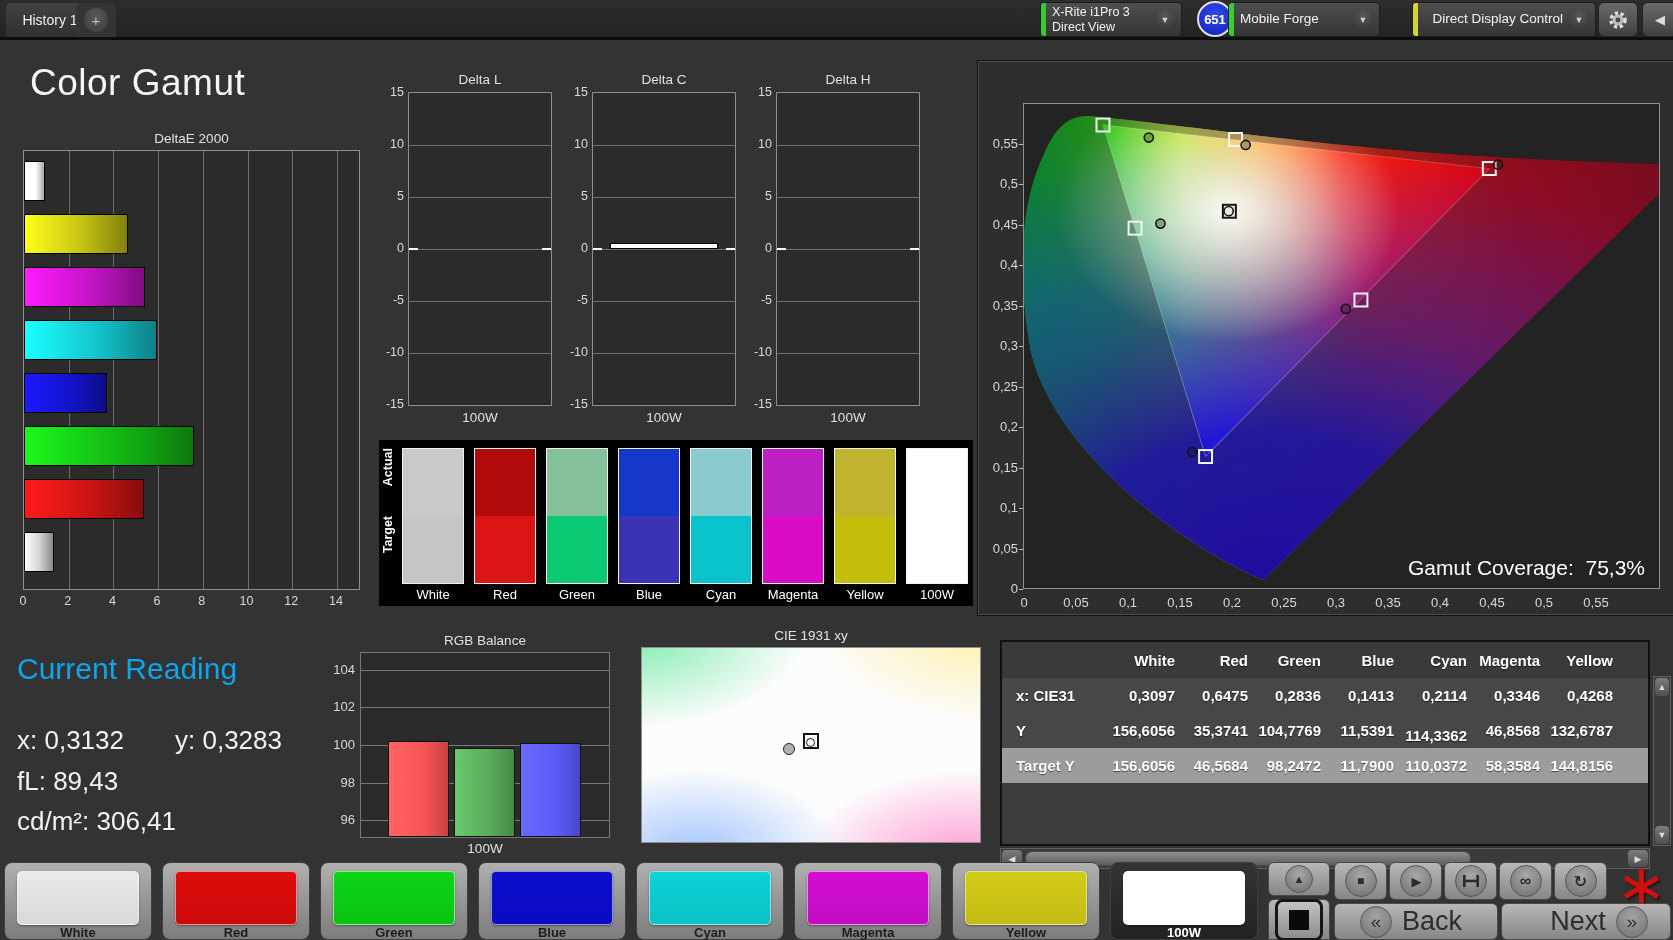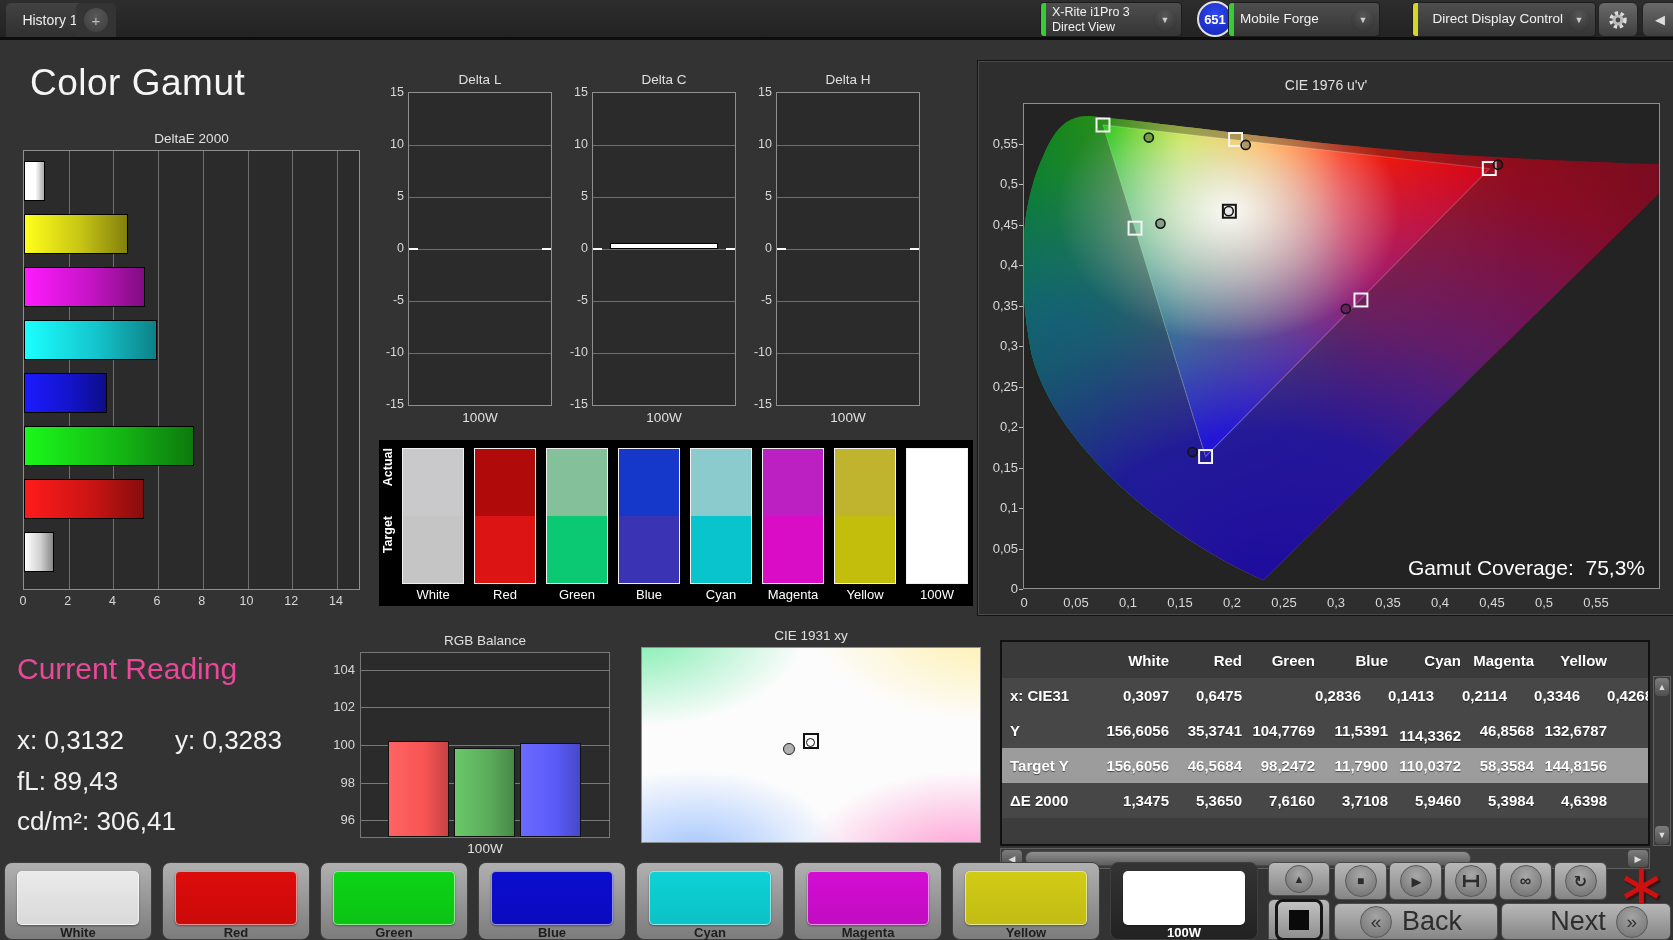--- a/index.html
+++ b/index.html
@@ -20,21 +20,21 @@
   .drop .dtext{flex:1;padding:0 4px 0 6px;font-size:12.5px;line-height:1.2;color:#f2f2f2;white-space:nowrap;}
   .chev{width:24px;height:24px;border-radius:50%;background:radial-gradient(circle at 50% 30%,#565656,#2e2e2e);
        color:#ccc;font-size:9px;display:flex;align-items:center;justify-content:center;margin-right:4px;flex:none;}
   #badge{left:1197px;top:1px;width:36px;height:36px;border-radius:50%;background:radial-gradient(circle at 50% 35%,#2e49f0,#1522b4);
        border:2px solid #e0e0e0;box-sizing:border-box;display:flex;align-items:center;justify-content:center;
        font-size:13px;font-weight:bold;color:#fff;}
   .sqbtn{top:2px;width:38px;height:33px;background:linear-gradient(#6a6a6a,#3f3f3f);border:1px solid #222;
        border-radius:6px;display:flex;align-items:center;justify-content:center;color:#ddd;}
   
   #page-title{left:30px;top:62px;font-size:37px;color:#f5f5f5;letter-spacing:.5px;}
-  #current-title{left:17px;top:652px;font-size:30px;color:#ec4899;}
+  #current-title{left:17px;top:652px;font-size:30px;color:#0ea5e9;}
   .reading{font-size:26px;color:#f2f2f2;}
   
   .charttitle{font-size:13.5px;color:#e0e0e0;text-align:center;}
   .plot{position:absolute;background:#2b2b2b;border:1px solid #8f8f8f;box-sizing:border-box;}
   .xlab{position:absolute;font-size:13.5px;color:#e0e0e0;text-align:center;}
   
   #strip{left:379px;top:440px;width:594px;height:166px;background:#000;}
   .vert{position:absolute;left:2px;width:18px;color:#fff;font-size:12.5px;font-weight:bold;
         writing-mode:vertical-rl;transform:rotate(180deg);text-align:center;}
   
@@ -52,21 +52,21 @@
       #fcfcfc;}
   
   #results-wrap{left:1000px;top:640px;width:650px;height:206px;background:#3c3c3c;border:2px solid #111;
                 box-sizing:border-box;overflow:hidden;}
   .trow{display:flex;height:35px;align-items:center;}
   .trow.head{height:36px;background:#3a3a3a;}
   .trow.dark{background:#474747;}
   .trow.light{background:#9c9c9c;}
   .tcell{font-size:15px;font-weight:bold;color:#fff;text-shadow:0 1px 1px rgba(0,0,0,.55);
          text-align:right;flex:none;overflow:visible;white-space:nowrap;}
-  .tcell.lab{text-align:left;padding-left:8px;width:86px;}
+  .tcell.lab{text-align:left;padding-left:14px;width:86px;}
   
   .sbar{background:#3b3b3b;border:1px solid #5f5f5f;box-sizing:border-box;}
   .sthumb{position:absolute;background:linear-gradient(#8f8f8f,#5d5d5d);border-radius:8px;border:1px solid #4a4a4a;box-sizing:border-box;}
   .sarrow{position:absolute;background:linear-gradient(#7c7c7c,#4f4f4f);border-radius:4px;color:#ddd;
           display:flex;align-items:center;justify-content:center;font-size:9px;}
   
   .pbtn{position:absolute;top:862px;width:148px;height:78px;background:linear-gradient(#b0b0b0,#7c7c7c);
         border:1px solid #3f3f3f;border-radius:8px;box-sizing:border-box;}
   .pbtn .patch{position:absolute;left:12px;right:12px;top:8px;height:52px;border-radius:5px;
         border:1px solid rgba(255,255,255,.55);box-shadow:0 1px 2px rgba(0,0,0,.4);}
@@ -276,21 +276,20 @@
     </div>
     <div style="position: absolute; left: 450px; top: 147px; width: 72px; text-align: center; font-size: 13px; color: rgb(255, 255, 255);">Yellow</div>
     <div style="position: absolute; left: 527px; top: 8px; width: 62px; height: 136px; border: 1px solid rgb(240, 240, 240); box-sizing: border-box;">
       <div style="width: 100%; height: 50%; background: rgb(255, 255, 255);"></div>
       <div style="width: 100%; height: 50%; background: rgb(255, 255, 255);"></div>
     </div>
     <div style="position: absolute; left: 522px; top: 147px; width: 72px; text-align: center; font-size: 13px; color: rgb(255, 255, 255);">100W</div>
   </div>
 
 <div id="cie-panel" class="abs">
-  <div class="charttitle" style="position:absolute;left:0;right:0;top:16px;font-size:14px;">CIE 1976 u'v'</div>
   <div id="cie-plot">
     <svg id="cie-svg" width="635" height="484" viewBox="0 0 637 486" style="position:absolute;left:0;top:0;">
       <defs>
         <clipPath id="cpH">
             <path d="M240,478 C150,440 30,345 7,250 C-8,170 -4,100 20,50 C32,22 45,12 65,12 C150,20 280,40 420,50 C520,57 620,60 667,61 Z"></path>
           </clipPath>
         <clipPath id="cpT">
             <path d="M79,21 L467,65 L182,354 Z"></path>
           </clipPath>
         <linearGradient id="gTop" x1="0" y1="0" x2="1" y2="0">
@@ -450,21 +449,21 @@
       <div class="tcell" style="width: 73px;">Blue</div>
       <div class="tcell" style="width: 73px;">Cyan</div>
       <div class="tcell" style="width: 73px;">Magenta</div>
       <div class="tcell" style="width: 73px;">Yellow</div>
       <div class="tcell" style="width: 73px;">1</div>
     </div>
     <div class="trow dark">
       <div class="tcell lab">x: CIE31</div>
       <div class="tcell" style="width: 73px;">0,3097</div>
       <div class="tcell" style="width: 73px;">0,6475</div>
-      <div class="tcell" style="width: 73px; padding-left: 46px;">0,2836</div>
+      <div class="tcell" style="width: 73px;">0,2836</div>
       <div class="tcell" style="width: 73px;">0,1413</div>
       <div class="tcell" style="width: 73px;">0,2114</div>
       <div class="tcell" style="width: 73px;">0,3346</div>
       <div class="tcell" style="width: 73px;">0,4268</div>
       <div class="tcell" style="width: 73px;">0,3</div>
     </div>
     <div class="trow dark">
       <div class="tcell lab">Y</div>
       <div class="tcell" style="width: 73px;">156,6056</div>
       <div class="tcell" style="width: 73px;">35,3741</div>
@@ -479,31 +478,20 @@
       <div class="tcell lab">Target Y</div>
       <div class="tcell" style="width: 73px;">156,6056</div>
       <div class="tcell" style="width: 73px;">46,5684</div>
       <div class="tcell" style="width: 73px;">98,2472</div>
       <div class="tcell" style="width: 73px;">11,7900</div>
       <div class="tcell" style="width: 73px;">110,0372</div>
       <div class="tcell" style="width: 73px;">58,3584</div>
       <div class="tcell" style="width: 73px;">144,8156</div>
       <div class="tcell" style="width: 73px;">30</div>
     </div>
-    <div class="trow dark">
-      <div class="tcell lab">ΔE 2000</div>
-      <div class="tcell" style="width: 73px;">1,3475</div>
-      <div class="tcell" style="width: 73px;">5,3650</div>
-      <div class="tcell" style="width: 73px;">7,6160</div>
-      <div class="tcell" style="width: 73px;">3,7108</div>
-      <div class="tcell" style="width: 73px;">5,9460</div>
-      <div class="tcell" style="width: 73px;">5,3984</div>
-      <div class="tcell" style="width: 73px;">4,6398</div>
-      <div class="tcell" style="width: 73px;">0,9</div>
-    </div>
   </div>
 
 <div class="abs sbar" style="left:1000px;top:848px;width:650px;height:21px;">
   <div class="sarrow" style="left:1px;top:1px;width:20px;height:17px;">
       <span>◀</span>
     </div>
   <div class="sthumb" style="left:24px;top:2px;width:446px;height:15px;"></div>
   <div class="sarrow" style="right:1px;top:1px;width:20px;height:17px;">
       <span>▶</span>
     </div>

